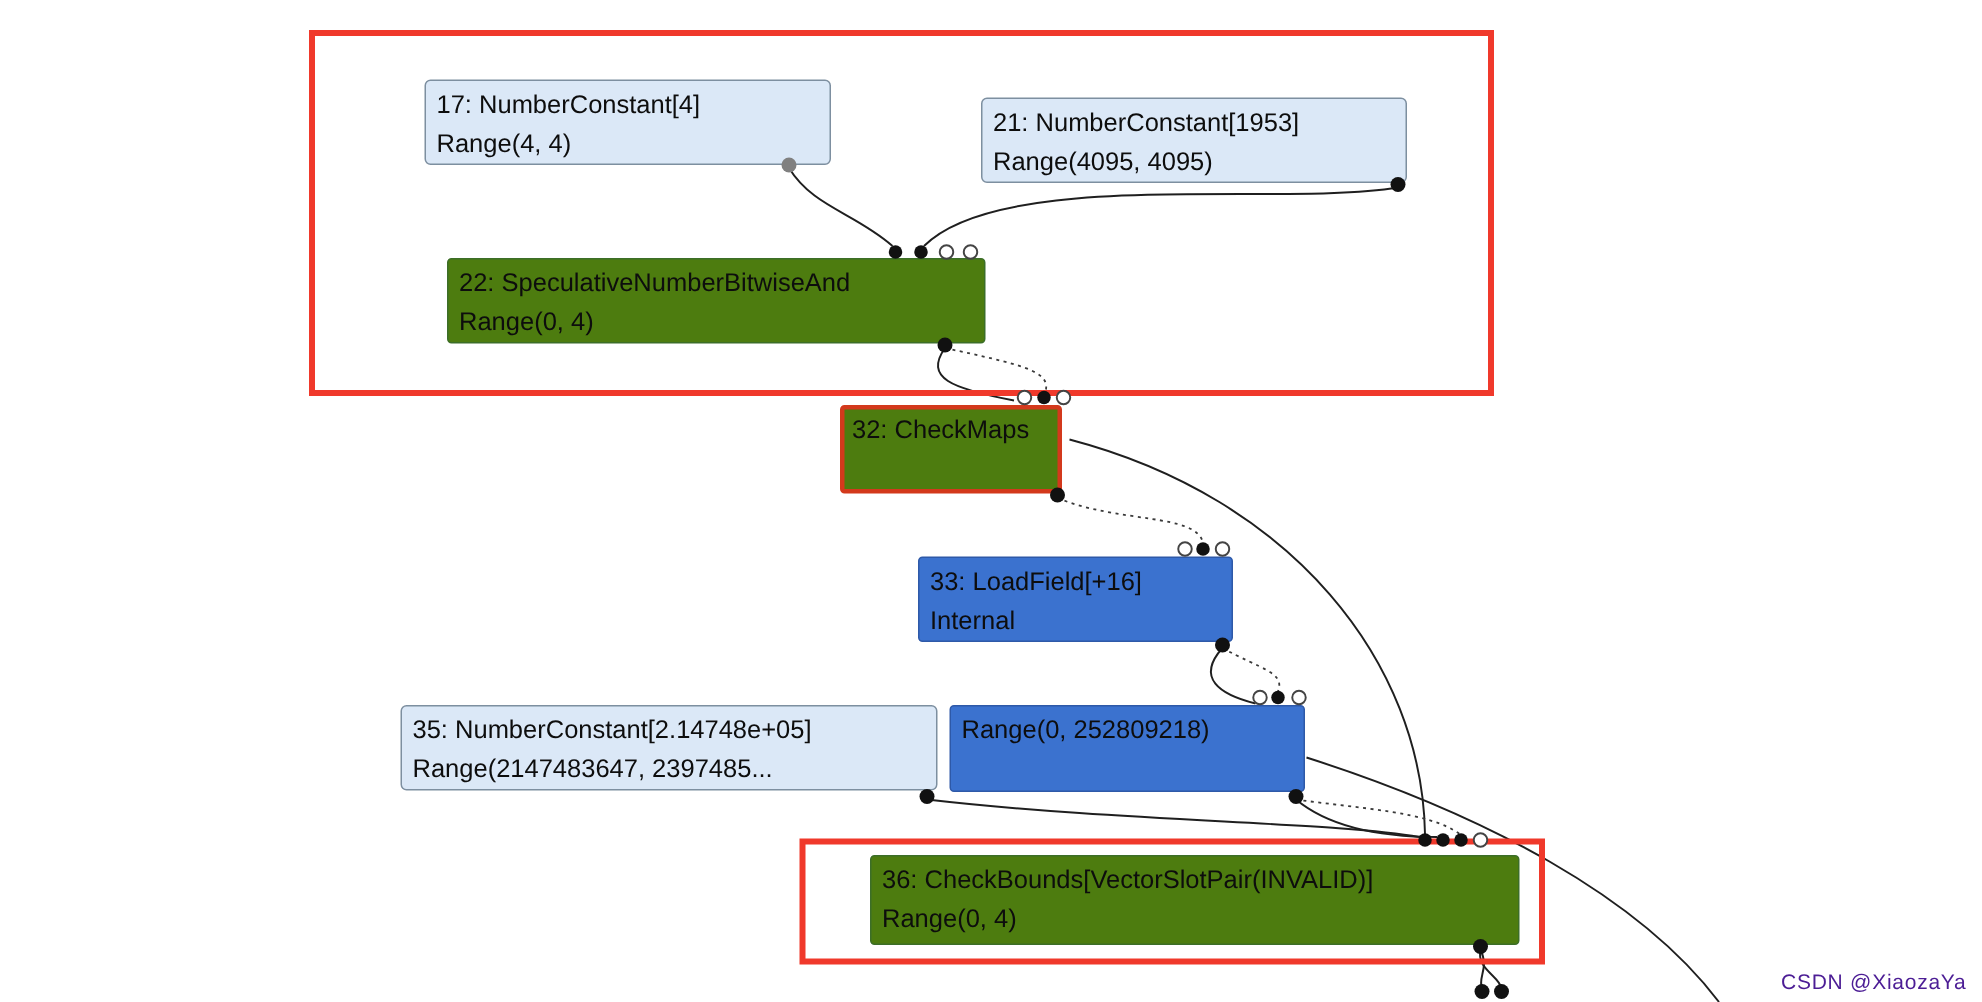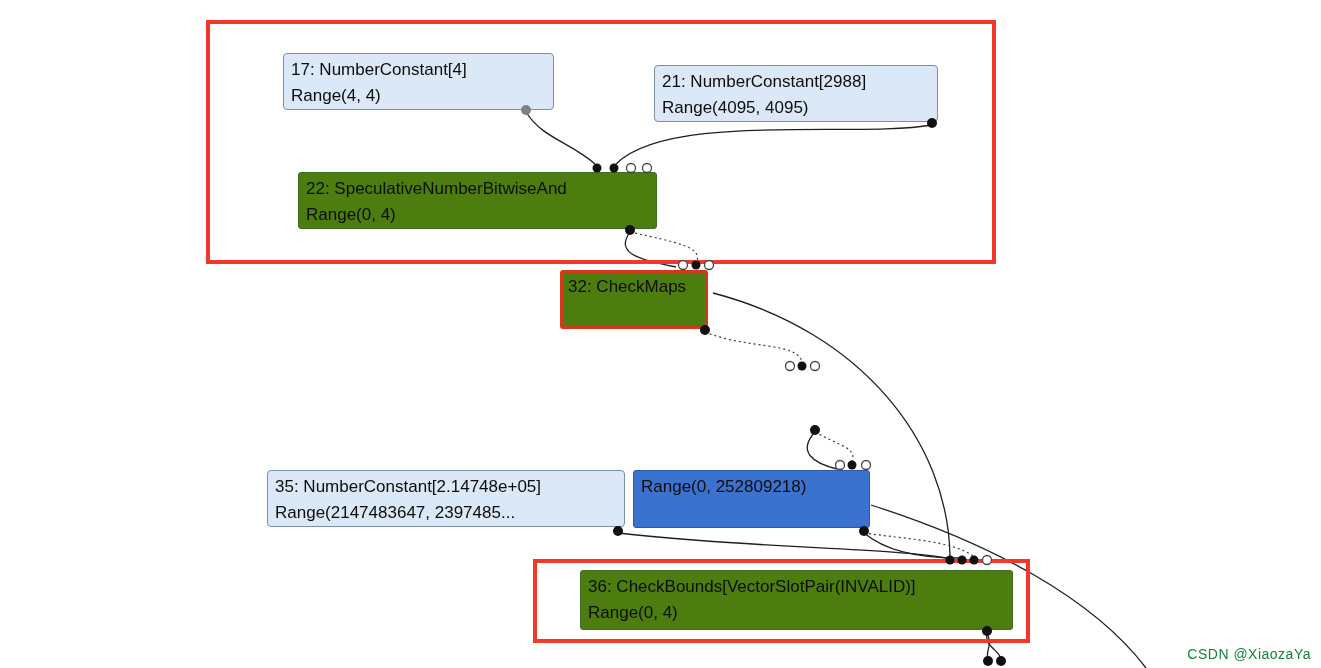--- a/index.html
+++ b/index.html
@@ -23,21 +23,21 @@
   .node .t1,.node .t2{
     display:block;font-size:17px;line-height:26px;color:#0d0d0d;
     white-space:nowrap;overflow:hidden;
   }
   .node.lightblue{background:#dbe8f7;border:1px solid #7d8fa0;border-radius:4px;}
   .node.green{background:#4d7c0f;border:1px solid #3c6e28;border-radius:3px;margin-left:20px;}
   .node.blue{background:#3b72cf;border:1px solid #2e59a8;border-radius:3px;}
   .node.selected{border:3px solid #d3391c;padding:1px 5px 0 5px;}
   #watermark{
     position:absolute;right:10px;bottom:6px;z-index:5;
-    font-size:14px;color:#15803d;letter-spacing:0.5px;
+    font-size:14px;color:#4c1d95;letter-spacing:0.5px;
     pointer-events:none;
   }
 </style>
 </head>
 <body>
 
 <div id="stage">
 
   <svg id="edges" class="layer" width="1321" height="668" viewBox="0 0 1321 668">
     <g fill="none" stroke="#1f1f1f" stroke-width="1.3">
@@ -64,33 +64,37 @@
 
   <div class="hl-rect" style="left:206px;top:20px;width:790px;height:244px;"></div>
   <div class="hl-rect" style="left:533px;top:559px;width:497px;height:84px;"></div>
 
   <div class="node lightblue" style="left:283px;top:53px;width:271px;height:57px;">
     <span class="t1">17: NumberConstant[4]</span>
     <span class="t2">Range(4, 4)</span>
   </div>
 
   <div class="node lightblue" style="left:654px;top:65px;width:284px;height:57px;">
-    <span class="t1">21: NumberConstant[2988]</span>
+    <span class="t1">21: NumberConstant[1953]</span>
     <span class="t2">Range(4095, 4095)</span>
   </div>
 
   <div class="node green" style="left:278px;top:172px;width:359px;height:57px;">
     <span class="t1">22: SpeculativeNumberBitwiseAnd</span>
     <span class="t2">Range(0, 4)</span>
   </div>
 
   <div class="node green selected" style="left:540px;top:270px;width:148px;height:59px;">
     <span class="t1">32: CheckMaps</span>
   </div>
 
+  <div class="node blue" style="left:612px;top:371px;width:210px;height:57px;">
+    <span class="t1">33: LoadField[+16]</span>
+    <span class="t2">Internal</span>
+  </div>
 
   <div class="node lightblue" style="left:267px;top:470px;width:358px;height:57px;">
     <span class="t1">35: NumberConstant[2.14748e+05]</span>
     <span class="t2">Range(2147483647, 2397485...</span>
   </div>
 
   <div class="node blue" style="left:633px;top:470px;width:237px;height:58px;">
     <span class="t2">Range(0, 252809218)</span>
   </div>
 

